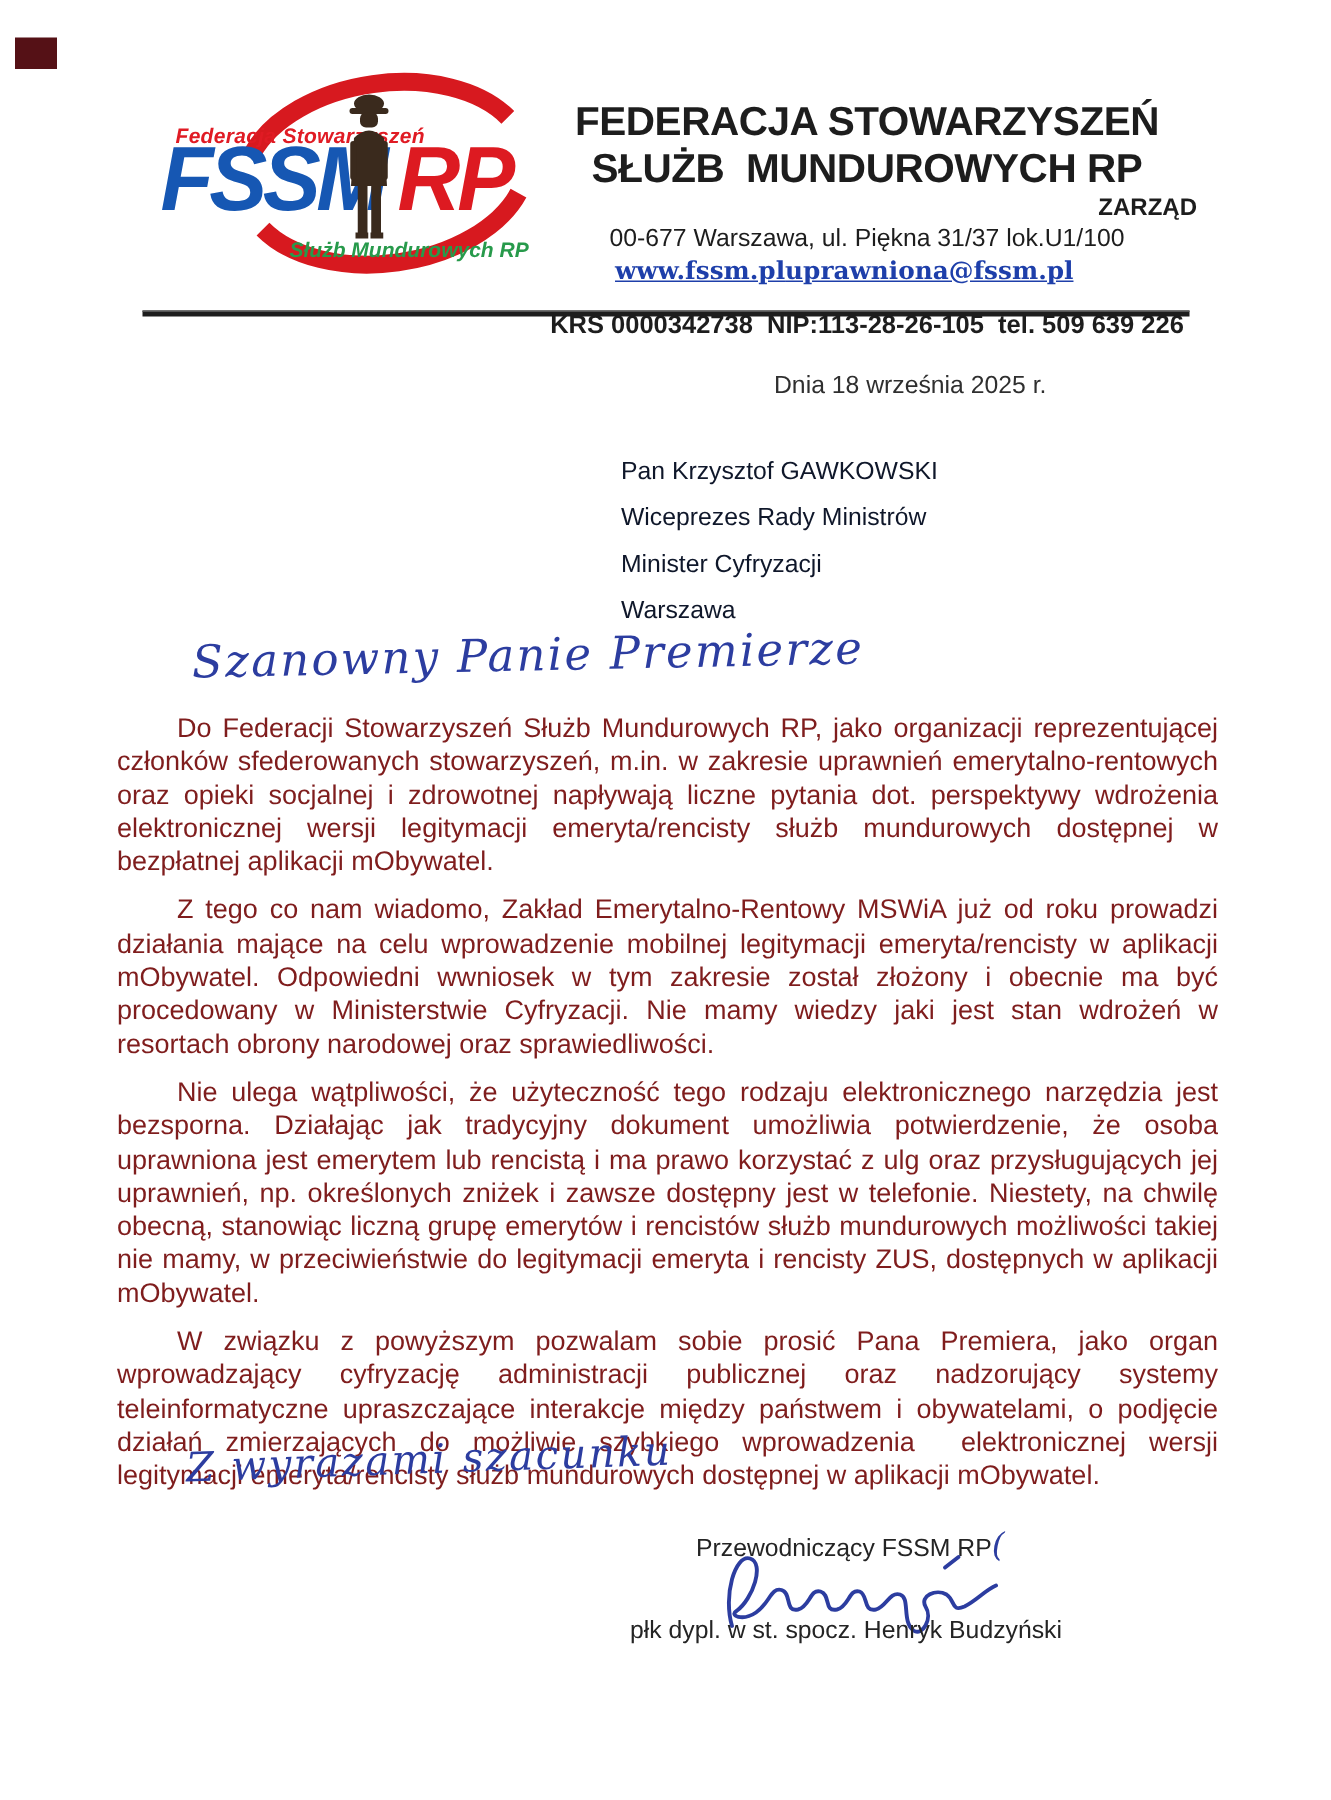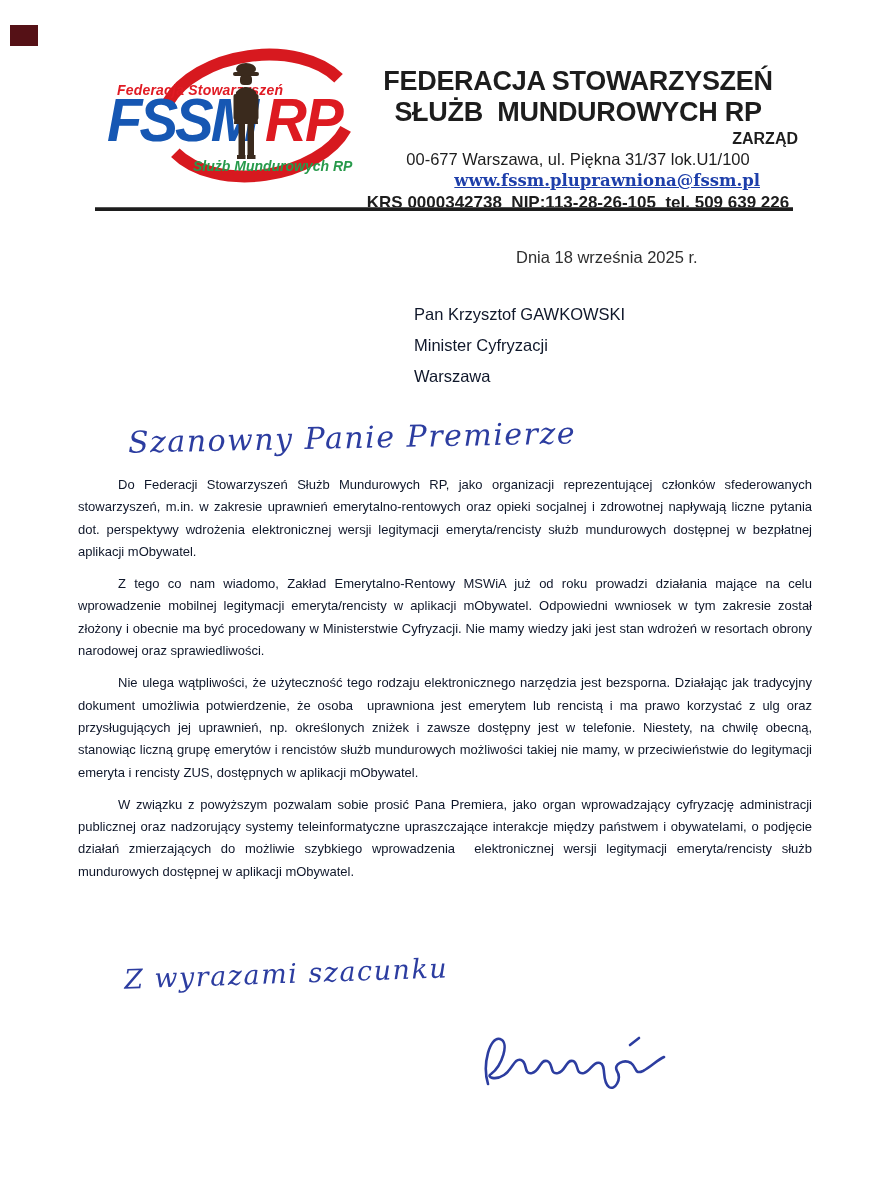--- a/index.html
+++ b/index.html
@@ -22,32 +22,32 @@
   .logo-fssm { position:absolute; left:22px; top:40px; font-size:58px; font-weight:bold; font-style:italic; color:#1657b3; letter-spacing:-3px; transform:scaleY(1.05); }
   .logo-sil { position:absolute; left:144px; top:16px; }
   .logo-rp { position:absolute; left:180px; top:40px; font-size:58px; font-weight:bold; font-style:italic; color:#dd1a21; letter-spacing:-2px; transform:scaleY(1.05); }
   .logo-bottom { position:absolute; left:108px; top:112px; font-size:14px; font-weight:bold; font-style:italic; color:#279a4b; }
 
   
   .hdr { left:358px; top:66px; width:440px; text-align:center; color:#1d1d1d; }
   .hdr-title { font-size:27px; font-weight:bold; line-height:31px; letter-spacing:-.3px; }
   .hdr-unit { font-size:16px; font-weight:bold; margin-top:2px;text-align:right; }
   .hdr-addr { font-size:16.5px; font-weight:normal; margin-top:2px; }
-  .hdr-links { display:flex; justify-content:flex-end; padding:2px 38px 0 52px; }
+  .hdr-links { display:flex; justify-content:flex-start; padding:2px 38px 0 52px; }
   .hdr-links a { font-family:"DejaVu Serif", serif; font-size:16.5px; font-weight:bold; color:#1e3faa; text-decoration:underline; }
-  .hdr-reg { font-size:17px; font-weight:bold; margin-top:3px; }
+  .hdr-reg { font-size:17px; font-weight:bold; margin-top:17px; }
   .rule { left:95px; top:207px; width:698px; height:4px; background:#1d1d1d; border-top:1px solid #555; }
 
   
   .date { left:516px; top:248px; font-size:16.5px; }
   .recipient { left:414px; top:299px; font-size:16.5px; font-weight:normal; line-height:31px; color:#0f172a; }
   .ink { color:#2c3da0; font-family:"DejaVu Serif", serif; font-style:italic; }
   .salutation { left:128px; top:420px; font-size:30px; letter-spacing:1.5px; transform:rotate(-1.2deg); }
   .body { left:78px; top:474px; width:734px; }
-  .body p { font-size:13px; line-height:22.3px; text-align:justify; text-indent:40px; margin-bottom:10px; white-space:pre-wrap; color:#0f172a; }
+  .body p { font-size:18px; line-height:22.3px; text-align:justify; text-indent:40px; margin-bottom:10px; white-space:pre-wrap; color:#7f1d1d; }
   .closing { left:124px; top:958px; font-size:27px; letter-spacing:1.5px; transform:rotate(-2deg); }
   .signer-title { left:464px; top:1018px; font-size:16.5px; color:#242424; }
   .pen-mark { font-family:"DejaVu Serif", serif; font-style:italic; color:#2c3da0; font-size:22px; }
   .sig-svg { left:478px; top:1030px; }
   .signer-name { left:420px; top:1078px; font-size:16.5px; color:#242424; }
 </style>
 </head>
 <body>
 
 <div class="page">
@@ -92,37 +92,40 @@
     </div>
     <div class="hdr-reg pre">KRS 0000342738  NIP:113-28-26-105  tel. 509 639 226</div>
   </div>
 
   <div class="abs rule"></div>
 
   <div class="abs date">Dnia 18 września 2025 r.</div>
 
   <div class="abs recipient">
     <div>Pan Krzysztof GAWKOWSKI</div>
+    <div>Wiceprezes Rady Ministrów</div>
     <div>Minister Cyfryzacji</div>
     <div>Warszawa</div>
   </div>
 
   <div class="abs ink salutation">Szanowny Panie Premierze</div>
 
   <div class="abs body">
     <p>Do Federacji Stowarzyszeń Służb Mundurowych RP, jako organizacji reprezentującej członków sfederowanych stowarzyszeń, m.in. w zakresie uprawnień emerytalno-rentowych oraz opieki socjalnej i zdrowotnej napływają liczne pytania dot. perspektywy wdrożenia elektronicznej wersji legitymacji emeryta/rencisty służb mundurowych dostępnej w bezpłatnej aplikacji mObywatel.</p>
     <p>Z tego co nam wiadomo, Zakład Emerytalno-Rentowy MSWiA już od roku prowadzi działania mające na celu wprowadzenie mobilnej legitymacji emeryta/rencisty w aplikacji mObywatel. Odpowiedni wwniosek w tym zakresie został złożony i obecnie ma być procedowany w Ministerstwie Cyfryzacji. Nie mamy wiedzy jaki jest stan wdrożeń w resortach obrony narodowej oraz sprawiedliwości.</p>
     <p>Nie ulega wątpliwości, że użyteczność tego rodzaju elektronicznego narzędzia jest bezsporna. Działając jak tradycyjny dokument umożliwia potwierdzenie, że osoba  uprawniona jest emerytem lub rencistą i ma prawo korzystać z ulg oraz przysługujących jej uprawnień, np. określonych zniżek i zawsze dostępny jest w telefonie. Niestety, na chwilę obecną, stanowiąc liczną grupę emerytów i rencistów służb mundurowych możliwości takiej nie mamy, w przeciwieństwie do legitymacji emeryta i rencisty ZUS, dostępnych w aplikacji mObywatel.</p>
     <p>W związku z powyższym pozwalam sobie prosić Pana Premiera, jako organ wprowadzający cyfryzację administracji publicznej oraz nadzorujący systemy teleinformatyczne upraszczające interakcje między państwem i obywatelami, o podjęcie działań zmierzających do możliwie szybkiego wprowadzenia  elektronicznej wersji legitymacji emeryta/rencisty służb mundurowych dostępnej w aplikacji mObywatel.</p>
   </div>
 
   <div class="abs ink closing">Z wyrazami szacunku</div>
 
+  <div class="abs signer-title"><span>Przewodniczący FSSM RP</span><span class="pen-mark">(</span></div>
 
   <svg class="abs sig-svg" width="190" height="62" viewBox="0 0 190 62">
     <g fill="none" stroke="#2c3da0" stroke-width="2.6" stroke-linecap="round">
       <path d="M10,54 C4,34 12,6 22,9 C32,12 24,36 13,44 C8,47 17,51 26,45 C35,39 36,28 43,30 C50,32 45,45 54,43 C62,41 62,29 69,31 C76,33 71,45 80,43 C88,41 88,29 95,31 C101,33 97,45 106,43 C113,41 115,31 122,33 C129,35 123,51 131,57 C137,61 144,49 139,41 C135,34 146,29 153,33 C159,37 156,45 165,41 C173,37 179,30 186,27"></path>
       <path d="M152,15 l9,-7"></path>
     </g>
   </svg>
 
+  <div class="abs signer-name">płk dypl. w st. spocz. Henryk Budzyński</div>
 
 </div>
 
 </body></html>

